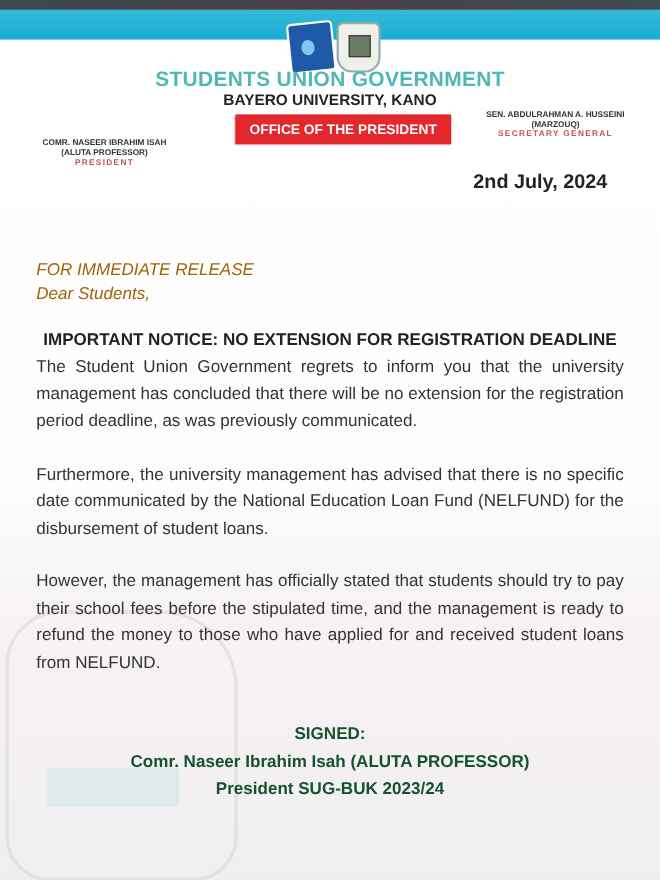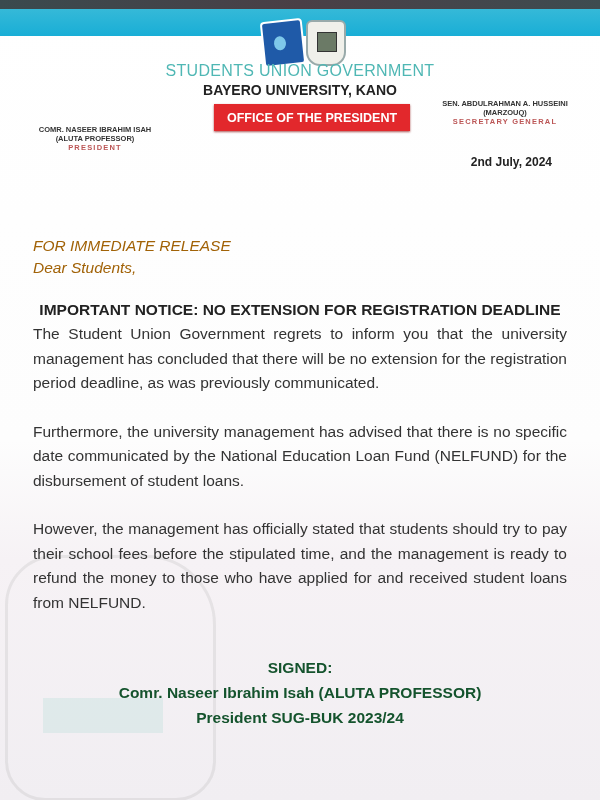--- a/index.html
+++ b/index.html
@@ -15,32 +15,32 @@
   .logos { position:absolute; left:258px; top:14px; width:96px; height:50px; }
   .logo-left { position:absolute; left:4px; top:6px; width:38px; height:42px;
     background:#1f5aa8; border-radius:4px; border:2px solid #fff; transform:rotate(-6deg); }
   .logo-left::after { content:""; position:absolute; left:10px; top:14px; width:12px; height:14px;
     border-radius:50%; background:#7ec8ea; }
   .logo-right { position:absolute; left:48px; top:6px; width:36px; height:42px;
     background:#f0f0ea; border:2px solid #9aa; border-radius:6px 6px 14px 14px; }
   .logo-right::after { content:""; position:absolute; left:9px; top:10px; width:18px; height:18px;
     background:#6b7a66; border:1px solid #333; }
   .org { position:absolute; top:62px; left:0; width:600px; text-align:center;
-    font-weight:normal; font-size:16px; color:#4fb7b4; letter-spacing:0.3px; }
+    font-weight:bold; font-size:19px; color:#4fb7b4; letter-spacing:0.3px; }
   .uni { position:absolute; top:82px; left:0; width:600px; text-align:center;
     font-weight:bold; font-size:14px; color:#222; }
   .office { position:absolute; left:214px; top:104px; width:196px; height:27px;
     background:#e2282c; color:#fff; font-weight:bold; font-size:12.5px;
     display:flex; align-items:center; justify-content:center; box-shadow:0 1px 2px #a55; }
   .side { position:absolute; top:99px; width:190px; text-align:center;
     font-weight:bold; font-size:7.5px; line-height:9px; color:#333; }
   .side .role { color:#b55; letter-spacing:1.2px; font-size:7.5px; }
   .side.left { left:0;margin-top:26px; }
   .side.right { left:410px; }
-  .date { position:absolute; top:155px; right:48px; font-weight:bold; font-size:12px; color:#222;text-align:right; }
+  .date { position:absolute; top:155px; right:48px; font-weight:bold; font-size:18px; color:#222;text-align:right; }
   .watermark { position:absolute; left:5px; top:555px; width:205px; height:240px;
     border:3px solid rgba(170,170,170,0.35); border-radius:50px 70px 40px 40px; opacity:0.6; }
   .watermark::after { content:""; position:absolute; left:35px; top:140px; width:120px; height:35px;
     background:rgba(150,210,200,0.35); }
   .content { position:absolute; left:33px; top:235px; width:534px; }
   .italic { font-style:italic; font-size:15.5px; line-height:22px; color:#a16207; }
   .title { text-align:center; font-weight:bold; font-size:15.5px; line-height:25px; margin-top:18px; color:#222; }
   .para { text-align:justify; font-size:15.5px; line-height:24.5px; color:#333; margin:0; }
   .para + .para { margin-top:24px; }
   .sig { text-align:center; font-weight:bold; font-size:15.5px; line-height:25px; margin-top:40px; color:#14532d; }

